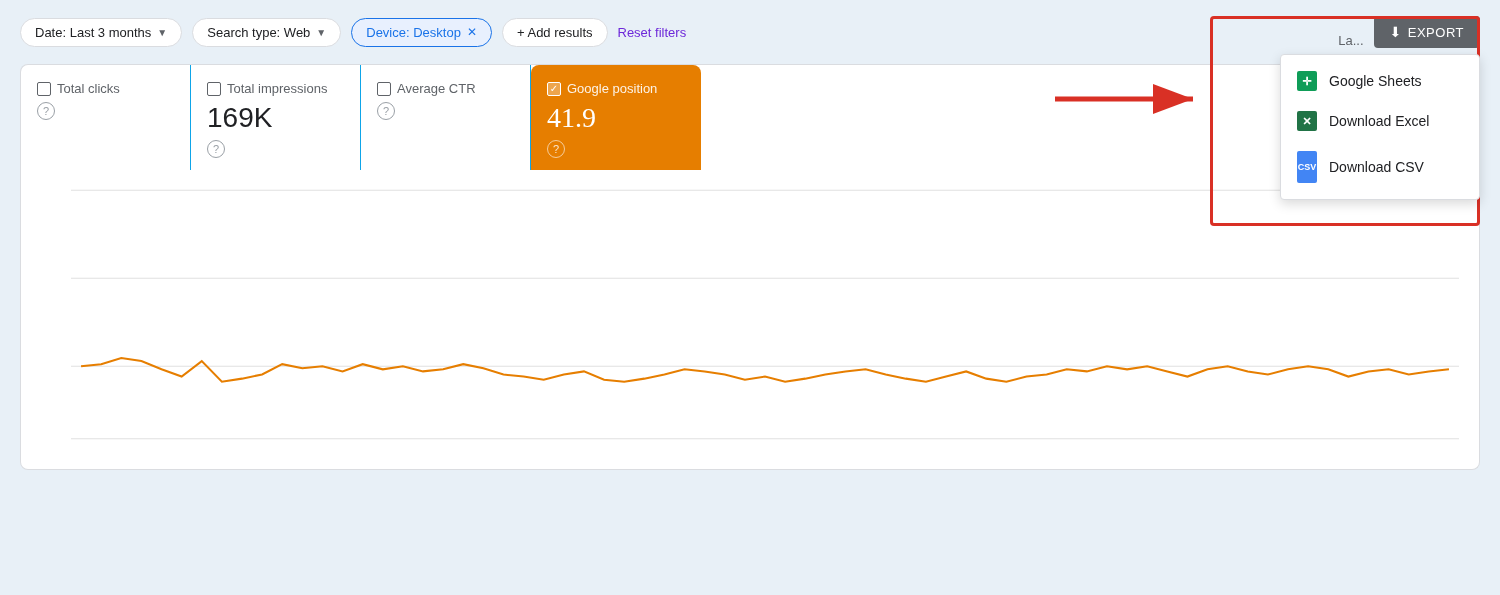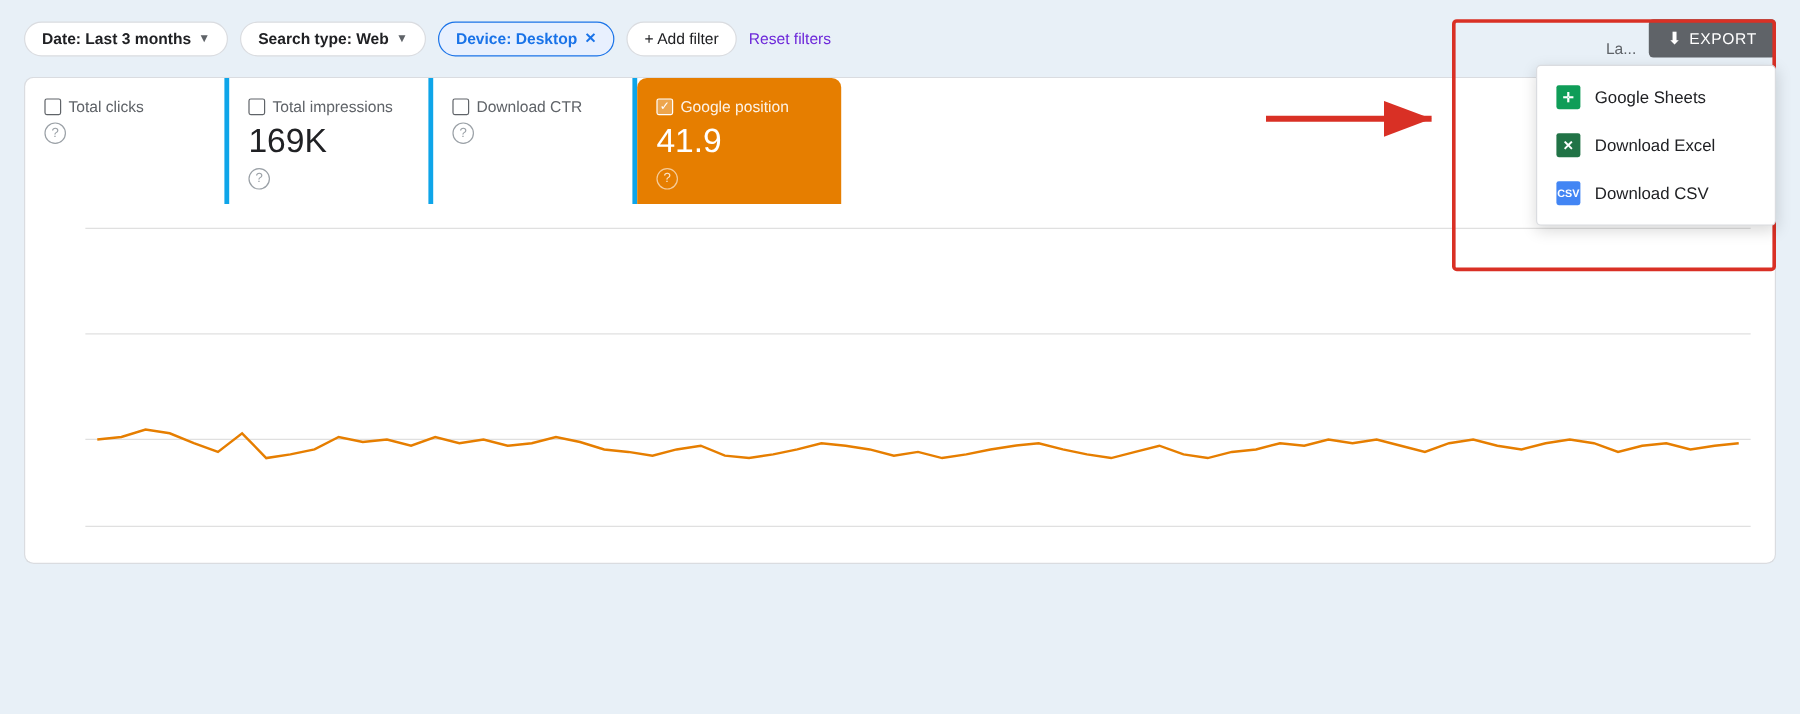--- a/index.html
+++ b/index.html
@@ -28,21 +28,20 @@
       align-items: center;
       gap: 6px;
       background: #fff;
       border: 1px solid #dadce0;
       border-radius: 20px;
       padding: 6px 14px;
       font-size: 13px;
       color: #202124;
       cursor: pointer;
       white-space: nowrap;
-      font-weight: bold;
     }
     .filter-chip .chevron {
       font-size: 10px;
       color: #5f6368;
     }
     .filter-chip.active-filter {
       background: #e8f0fe;
       border-color: #1a73e8;
       color: #1a73e8;
       justify-content: flex-end;
@@ -126,21 +125,21 @@
       border-radius: 2px;
       display: flex;
       align-items: center;
       justify-content: center;
       color: white;
       font-size: 11px;
       font-weight: bold;
     }
     .export-icon-csv {
       width: 20px;
-      height: 20px;
+      height: 32px;
       background: #4285f4;
       border-radius: 2px;
       display: flex;
       align-items: center;
       justify-content: center;
       color: white;
       font-size: 9px;
       font-weight: bold;
     }
     .metrics-row {
@@ -148,21 +147,21 @@
       gap: 0;
       margin-bottom: 0;
       background: #fff;
       border: 1px solid #dadce0;
       border-bottom: none;
       border-radius: 8px 8px 0 0;
     }
     .metric-card {
       flex: 0 0 170px;
       padding: 16px 16px 12px 16px;
-      border-right: 4px solid #0ea5e9;
+      border-right: 1px solid #0ea5e9;
       cursor: pointer;
     }
     .metric-card:last-child {
       border-right: none;
     }
     .metric-card.active {
       background: #e67e00;
       border-radius: 8px 8px 0 0;
       border-right: none;
     }
@@ -199,20 +198,21 @@
       color: rgba(255,255,255,0.9);
     }
     .metric-value {
       font-size: 28px;
       font-weight: 400;
       color: #202124;
       margin: 4px 0 6px 0;
     }
     .metric-card.active .metric-value {
       color: #fff;
+      font-family: Liberation Serif, serif;
     }
     .metric-footer {
       display: flex;
       align-items: center;
       gap: 4px;
     }
     .help-icon {
       width: 18px;
       height: 18px;
       border-radius: 50%;
@@ -275,21 +275,21 @@
     </div>
     <div class="filter-chip">
       <span>Search type: Web</span>
       <span class="chevron">▼</span>
     </div>
     <div class="filter-chip active-filter">
       <span>Device: Desktop</span>
       <span class="close-x">✕</span>
     </div>
     <div class="add-filter-btn">
-      <span>+ Add filter</span>
+      <span>+ Add results</span>
     </div>
     <a class="reset-filters-link">Reset filters</a>
 
     <div style="margin-left: auto; display:flex; align-items:flex-end; gap:10px; position:relative;">
       <span style="font-size:13px; color:#5f6368;">La...</span>
 
       <div style="position:relative;">
         <button class="export-btn">
           <span style="font-size:14px;">⬇</span>
           <span>EXPORT</span>
@@ -345,21 +345,21 @@
       </div>
       <div class="metric-value">169K</div>
       <div class="metric-footer">
         <div class="help-icon">?</div>
       </div>
     </div>
 
     <div class="metric-card">
       <div class="metric-header">
         <div class="metric-checkbox"></div>
-        <span class="metric-label">Download CTR</span>
+        <span class="metric-label">Average CTR</span>
       </div>
       <div class="metric-footer">
         <div class="help-icon">?</div>
       </div>
     </div>
 
     <div class="metric-card active">
       <div class="metric-header">
         <div class="metric-checkbox checked">✓</div>
         <span class="metric-label">Google position</span>

